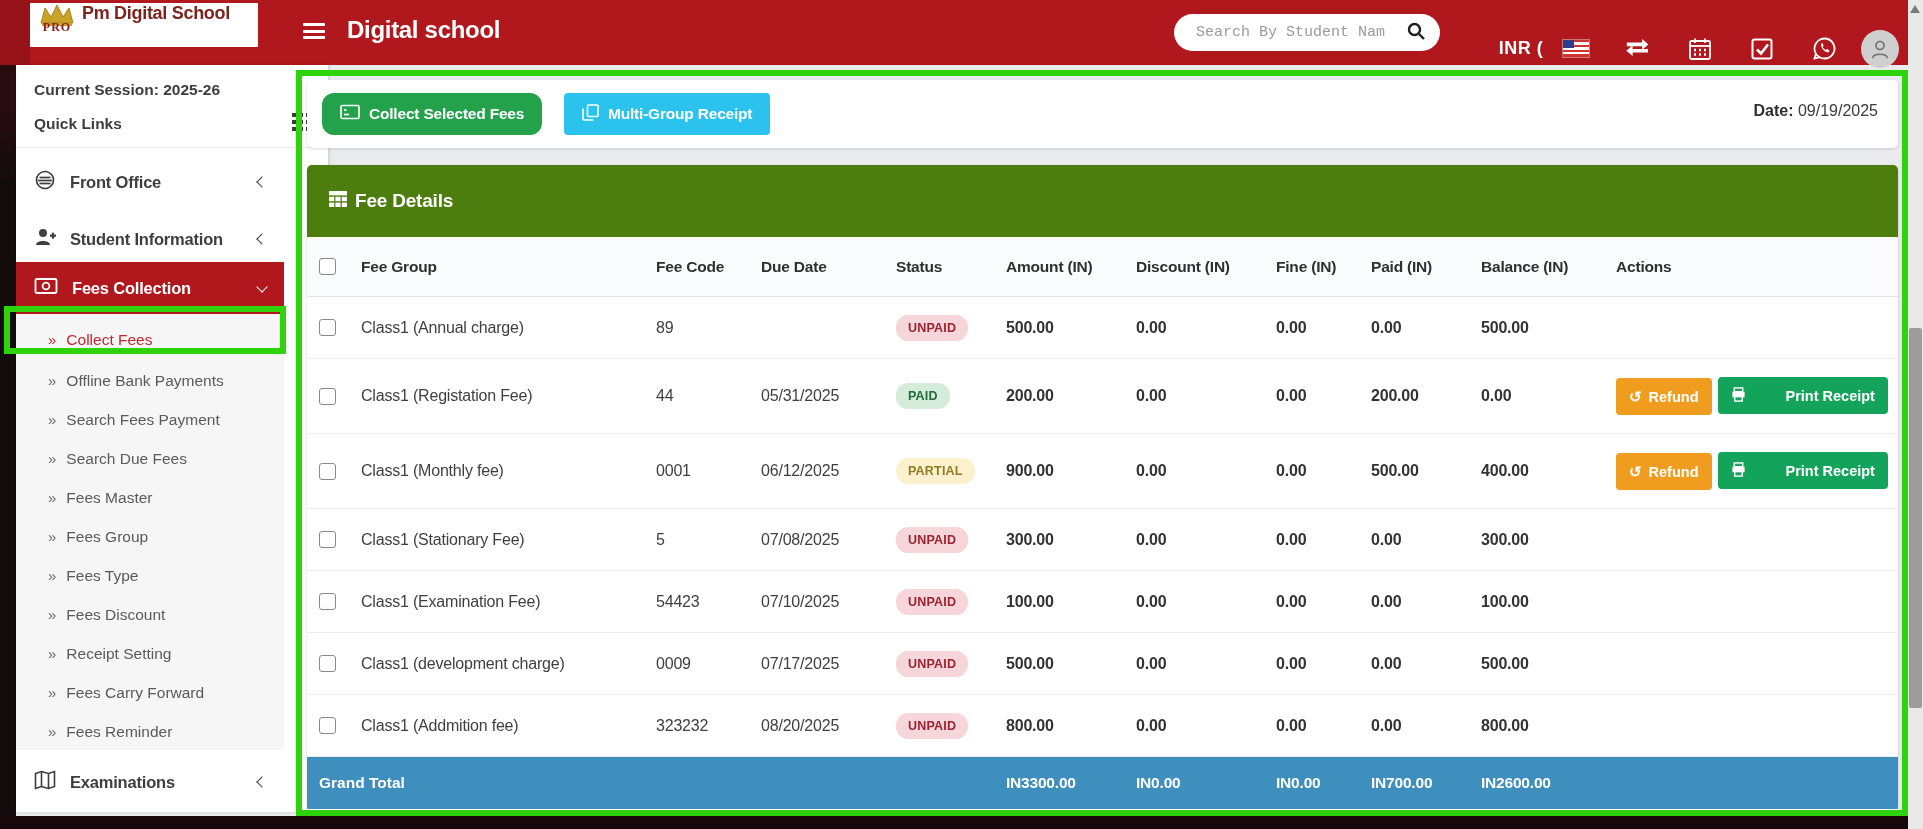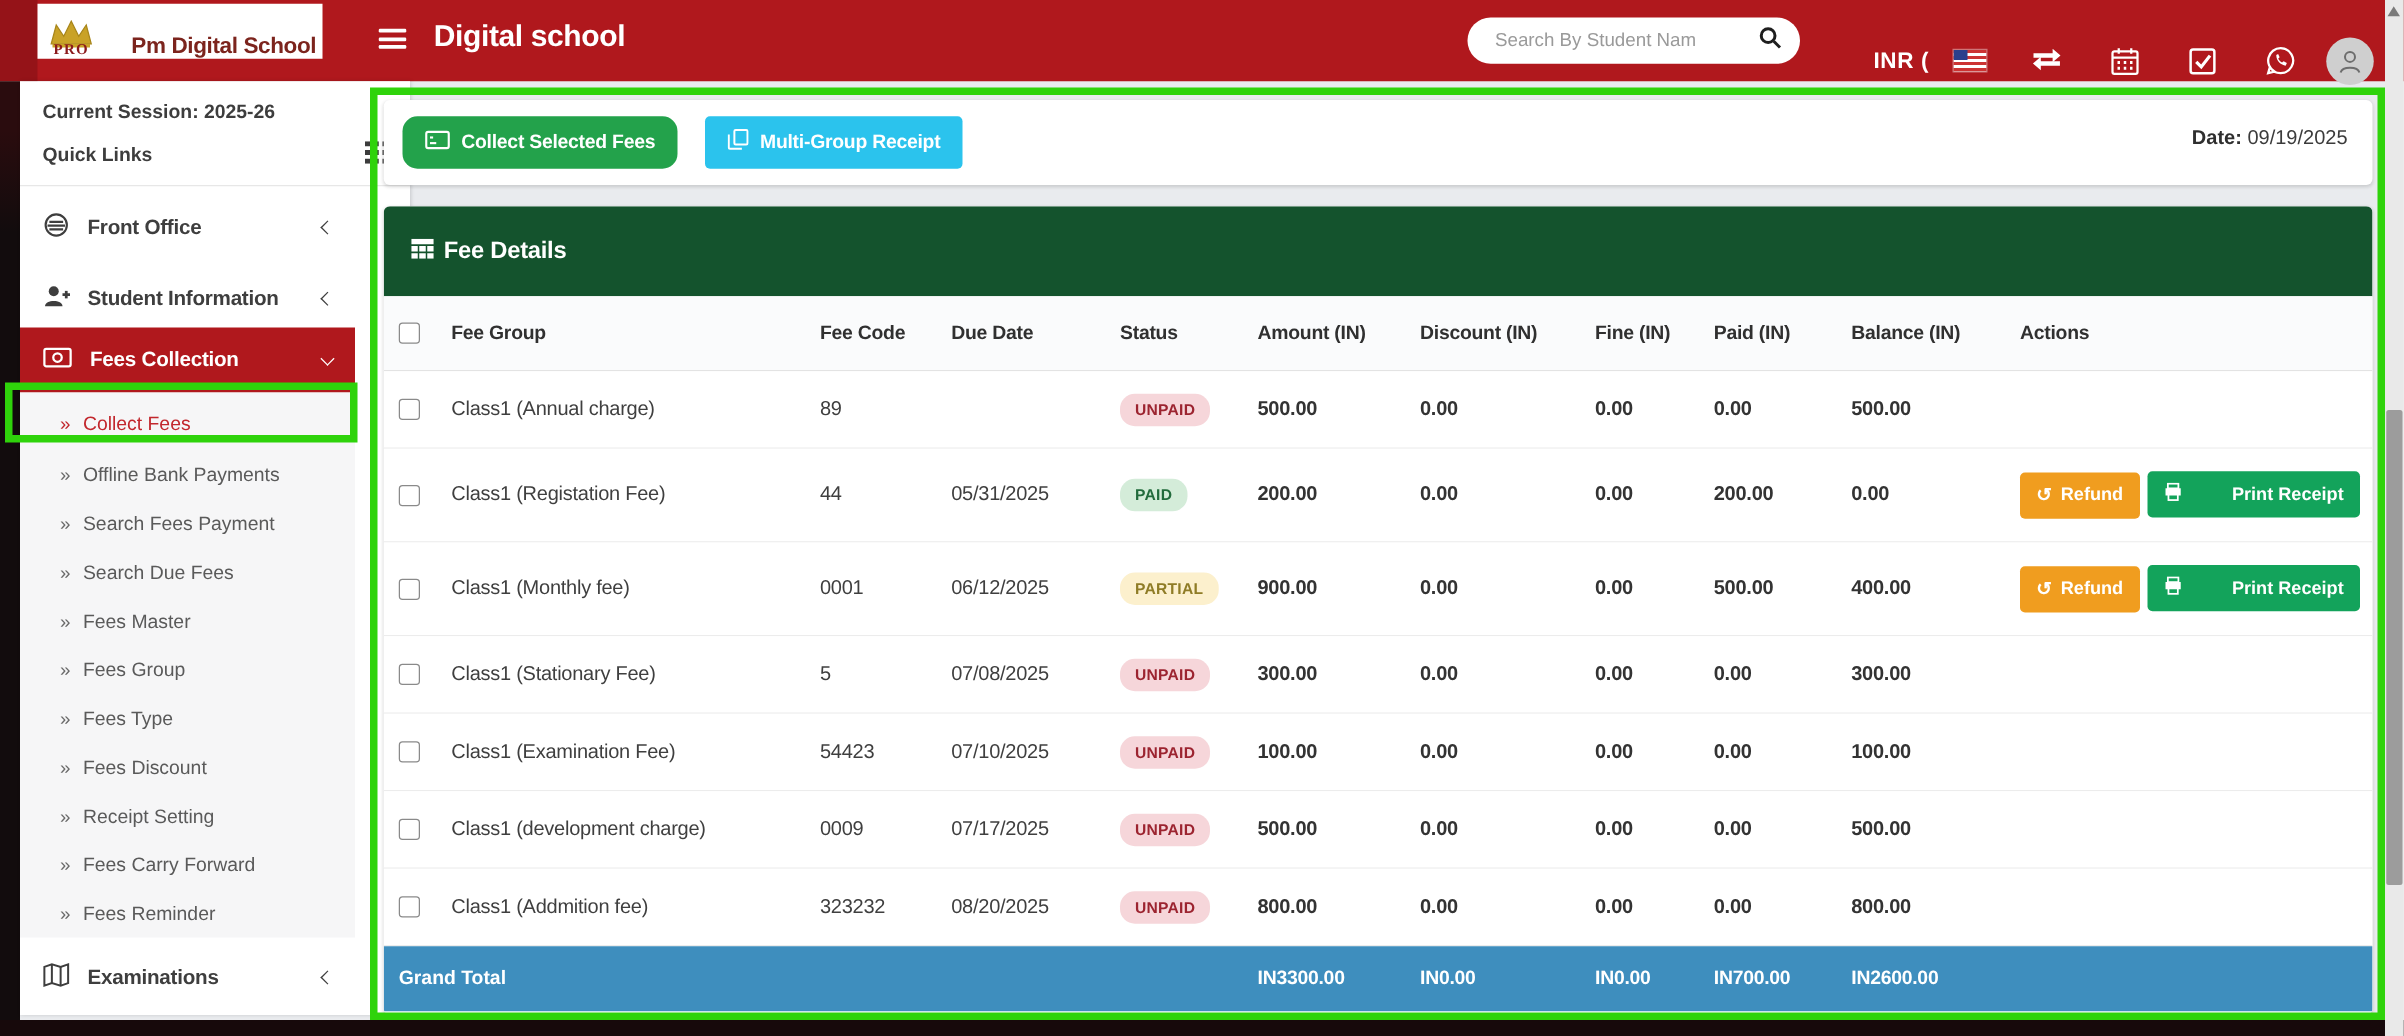--- a/index.html
+++ b/index.html
@@ -4,29 +4,29 @@
 <style>
   html,body{margin:0;padding:0;}
   body{
     width:1923px;height:829px;position:relative;overflow:hidden;
     background:#e9ebee;font-family:"Liberation Sans",sans-serif;
     -webkit-font-smoothing:antialiased;
   }
   
   .topbar{position:absolute;left:0;top:0;width:1923px;height:65px;background:#b0181d;}
   .topbar-leftblock{position:absolute;left:0;top:0;width:30px;height:65px;background:#951318;}
-  .logo-box{position:absolute;left:30px;top:3px;width:228px;height:44px;background:#ffffff;display:flex;align-items:flex-end;padding-left:8px;box-sizing:border-box;gap:23px;}
+  .logo-box{position:absolute;left:30px;top:3px;width:228px;height:44px;background:#ffffff;display:flex;align-items:flex-start;padding-left:8px;box-sizing:border-box;}
   .logo-crown{display:flex;flex-direction:column;align-items:center;margin-right:6px;}
   .logo-pro{font-size:12px;font-weight:bold;color:#8b1a1c;letter-spacing:1px;margin-top:-7px;font-family:"Liberation Serif",serif;}
   .brand-text{font-size:18px;font-weight:bold;color:#7c241d;letter-spacing:-0.3px;}
   .hamburger{position:absolute;left:303px;top:23px;width:22px;height:18px;cursor:pointer;}
   .hamburger i{display:block;height:3px;background:#fff;margin-bottom:3.5px;border-radius:1px;}
   .app-title{position:absolute;left:347px;top:16px;color:#fff;font-size:24px;font-weight:bold;letter-spacing:-0.3px;}
   .search-pill{position:absolute;left:1174px;top:14px;width:266px;height:37px;background:#fff;border-radius:19px;display:flex;align-items:center;padding:0 14px 0 20px;box-sizing:border-box;}
-  .search-pill input{border:none;outline:none;flex:1;font-size:15px;color:#6d28d9;font-family:Liberation Sans, sans-serif;background:transparent;}
+  .search-pill input{border:none;outline:none;flex:1;font-size:15px;color:#6d28d9;font-family:Liberation Mono, monospace;background:transparent;}
   .search-pill input::placeholder{color:#9a9a9a;}
   .hdr-ico{position:absolute;top:16px;height:65px;display:flex;align-items:center;justify-content:center;color:#fff;cursor:pointer;}
   .currency{left:1486px;width:70px;font-size:18px;color:#fff;font-weight:bold;letter-spacing:0.5px;}
   .flag{left:1558px;width:36px;}
   .flag .flagbox{width:26px;height:17px;background:repeating-linear-gradient(#c33 0 2.4px,#fff 2.4px 4.8px);position:relative;box-shadow:0 0 0 1px rgba(255,255,255,.4);}
   .flag .canton{position:absolute;left:0;top:0;width:11px;height:8px;background:#2b3f8c;}
   .ico-exchange{left:1618px;width:40px;}
   .ico-calendar{left:1680px;width:40px;}
   .ico-check{left:1742px;width:40px;}
   .ico-whatsapp{left:1804px;width:40px;}
@@ -57,21 +57,21 @@
   .scroll-thumb{position:absolute;left:1px;top:328px;width:13px;height:380px;background:#9c9c9c;border-radius:2px;}
   
   .card{position:absolute;background:#fff;border-radius:5px;box-shadow:0 1px 3px rgba(0,0,0,.14);}
   .toolbar-card{left:307px;top:80px;width:1591px;height:68px;}
   .btn{display:inline-flex;align-items:center;gap:9px;border:none;border-radius:4px;color:#fff;font-weight:bold;font-size:15.5px;font-family:"Liberation Sans",sans-serif;cursor:pointer;padding:0 18px;height:42px;letter-spacing:-0.2px;}
   .btn-collect{position:absolute;left:15px;top:13px;background:#23a24b;border-radius:12px;}
   .btn-multigroup{position:absolute;left:257px;top:13px;background:#2bc3ed;}
   .date-box{position:absolute;right:20px;top:22px;font-size:16px;color:#3b3b3b;}
   .date-box b{color:#2f2f2f;}
   .fees-card{left:307px;top:165px;width:1591px;height:647px;overflow:hidden;}
-  .panel-head{height:72px;background:#14532d;display:flex;align-items:center;padding-left:22px;color:#fff;gap:8px;}
+  .panel-head{height:72px;background:#4d7c0f;display:flex;align-items:center;padding-left:22px;color:#fff;gap:8px;}
   .panel-title{font-size:19px;font-weight:bold;letter-spacing:-0.2px;}
   .tgrid{display:grid;grid-template-columns:42px 295px 105px 135px 110px 130px 140px 95px 110px 135px 1fr;align-items:center;padding-left:12px;box-sizing:border-box;}
   .thead{height:60px;background:#fafbfc;border-bottom:1px solid #e3e3e3;font-size:15.5px;font-weight:bold;color:#303030;}
   .trow{height:62px;border-bottom:1px solid #ececec;font-size:16px;color:#3f3f3f;background:#fff;}
   .trow.tall{height:75px;}
   .cell{letter-spacing:-0.2px;}
   .num{font-weight:bold;color:#333;}
   .cbx{width:17px;height:17px;border:1.8px solid #8a8a8a;border-radius:3px;background:#fff;box-sizing:border-box;cursor:pointer;}
   .badge{display:inline-block;padding:6px 12px;border-radius:12px;font-size:12.5px;font-weight:bold;letter-spacing:0.2px;}
   .badge.unpaid{background:#f6d6da;color:#9c2430;}

